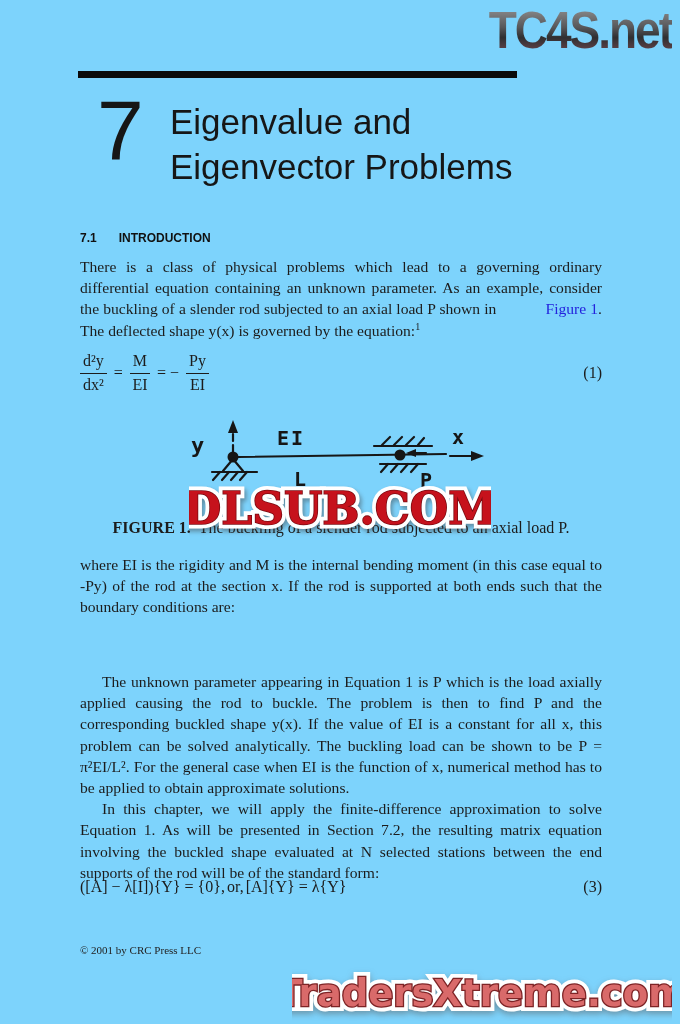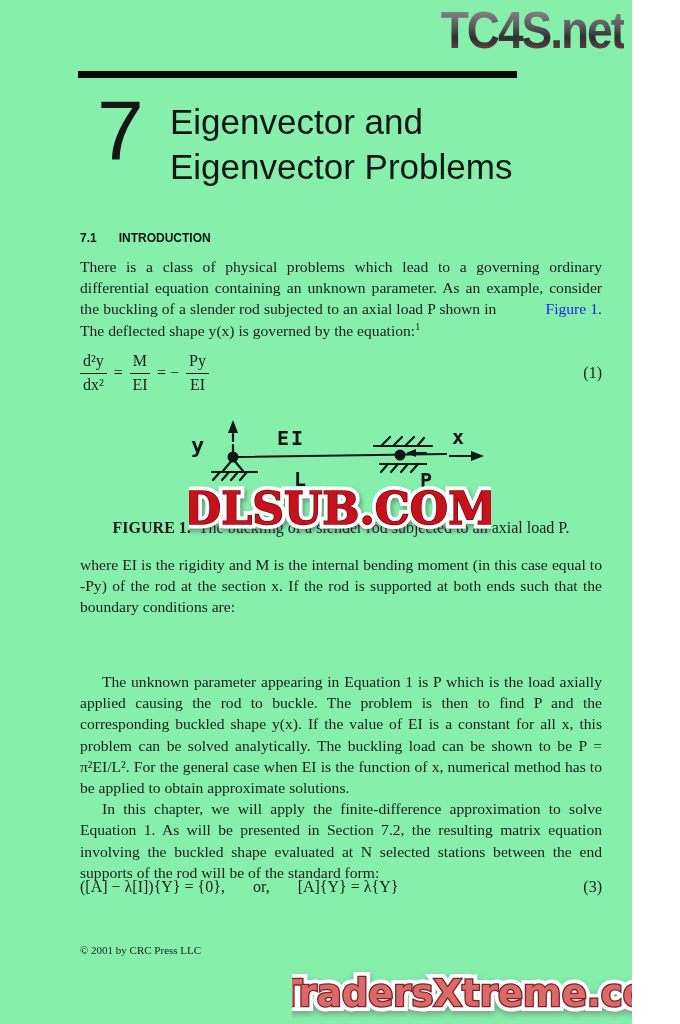--- a/index.html
+++ b/index.html
@@ -1,16 +1,16 @@
 <!DOCTYPE html>
 <html><head>
 <meta charset="utf-8">
 <style>
   html,body{margin:0;padding:0;background:#ffffff;}
-  #page{position:relative;width:632px;height:1024px;background:#86efac;overflow:hidden;
+  #page{position:relative;width:680px;height:1024px;background:#7dd3fc;overflow:hidden;
         font-family:"Liberation Serif", serif;color:#1c1c1c;}
 
   
   .wm-top{position:absolute;top:0px;right:8px;
     font-family:"Liberation Sans", sans-serif;font-weight:bold;font-size:46px;
     letter-spacing:-2px;transform:scaleY(1.12);transform-origin:top right;
     background:linear-gradient(180deg,#a2a2a2 0%,#57575a 45%,#2f2f31 62%,#84505a 100%);
     -webkit-background-clip:text;background-clip:text;color:transparent;}
 
   .rule{position:absolute;left:78px;top:71px;width:439px;height:7px;background:#0a0a0a;}
@@ -31,21 +31,21 @@
   a.fig-link{text-decoration:none;}
   sup{font-size:10px;vertical-align:super;line-height:0;}
 
   .equation{position:absolute;left:80px;width:522px;display:flex;align-items:center;
     font-size:16px;color:#1c1c1c;}
   .equation .eq-number{position:absolute;right:0;}
   .frac{display:inline-block;text-align:center;vertical-align:middle;line-height:1.15;}
   .frac .num{display:block;border-bottom:1.4px solid #1c1c1c;padding:0 3px 2px;}
   .frac .den{display:block;padding-top:2px;}
   .eq-op{margin:0 7px;}
-  .eq-gap{margin:0 28px;}
+  .eq-gap{margin:0 2px;}
 
   .figure-svg{position:absolute;left:178px;top:412px;}
 
   .wm-mid{position:absolute;left:189px;top:477px;z-index:5;}
   .caption{position:absolute;left:80px;top:519px;width:522px;text-align:center;font-size:16px;color:#1c1c1c;}
   .caption .cap-label{font-weight:bold;margin-right:8px;}
 
   .footer{position:absolute;left:80px;top:944px;font-size:11px;color:#222;}
 
   .wm-bottom{position:absolute;left:292px;top:965px;z-index:5;}
@@ -56,21 +56,21 @@
 <body>
 
 <div id="page">
 
   <div class="wm-top">TC4S.net</div>
 
   <div class="rule"></div>
 
   <div class="chapter-number">7</div>
   <div class="chapter-title">
-    <div>Eigenvector and</div>
+    <div>Eigenvalue and</div>
     <div>Eigenvector Problems</div>
   </div>
 
   <div class="section-heading">
     <span class="sec-num">7.1</span><span>INTRODUCTION</span>
   </div>
 
   <div class="body-col" style="top:256px;">
     <p><span>There is a class of physical problems which lead to a governing ordinary differential equation containing an unknown parameter. As an example, consider the buckling of a slender rod subjected to an axial load P shown in </span><a class="fig-link" style="color:#2323dd;margin-left:45px;" href="#">Figure 1</a><span>. The deflected shape y(x) is governed by the equation:</span><sup>1</sup></p>
   </div>

